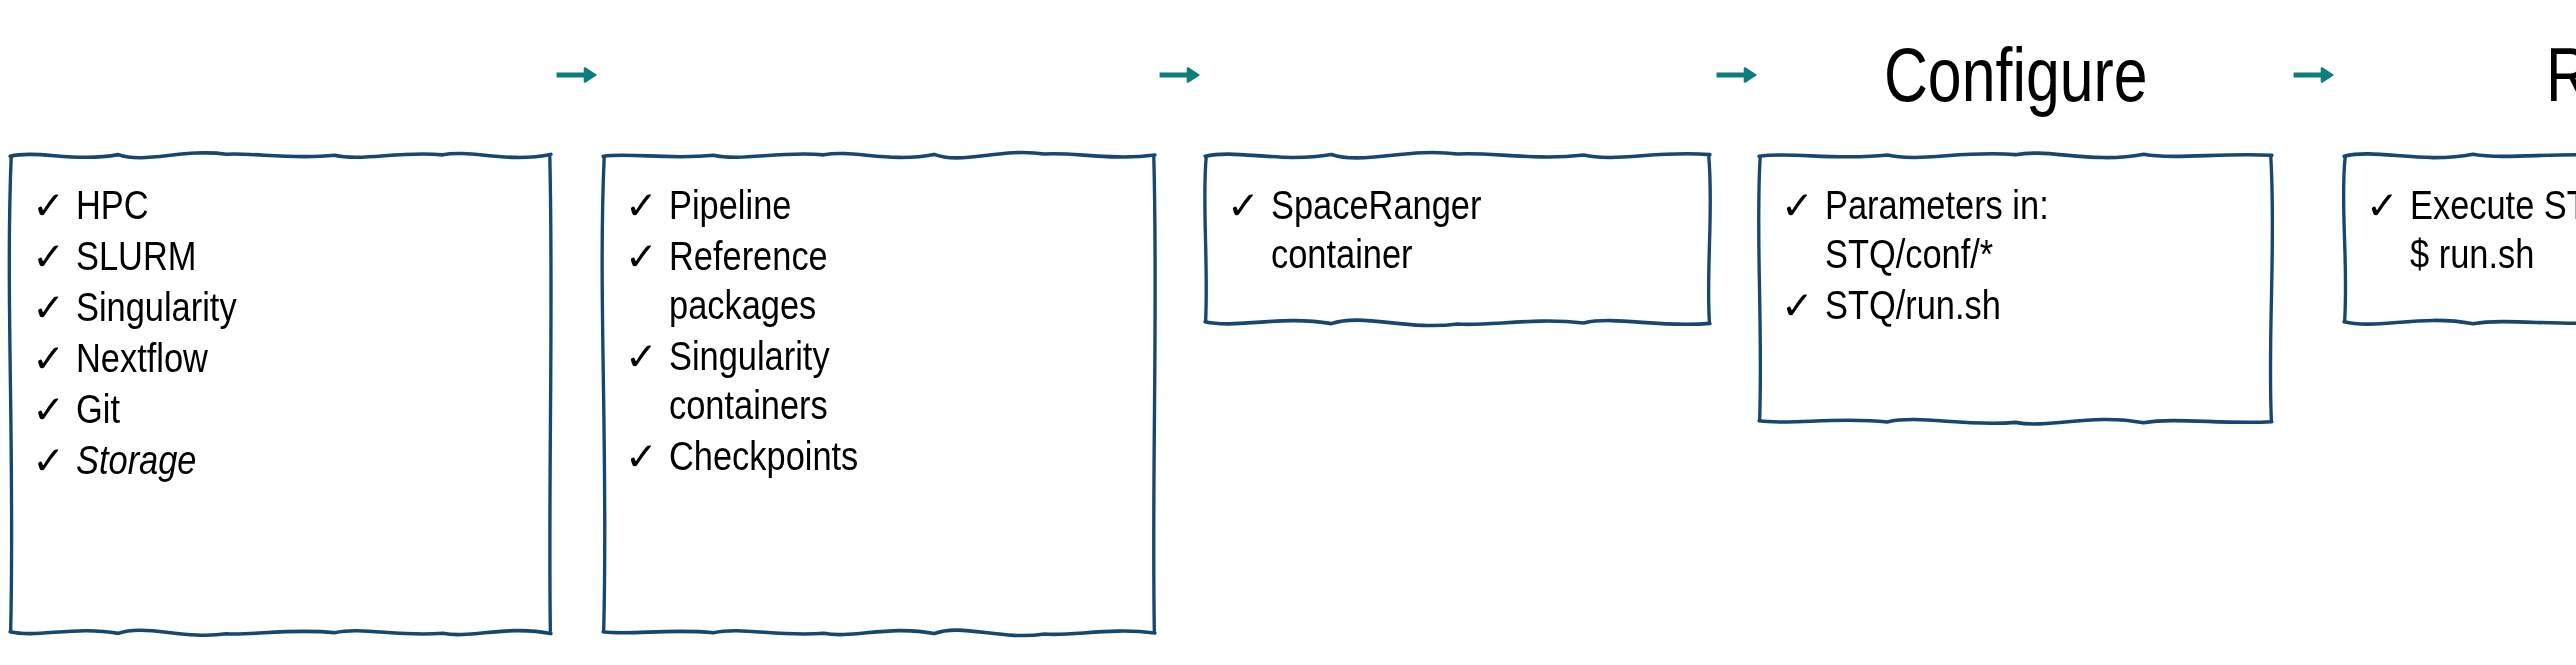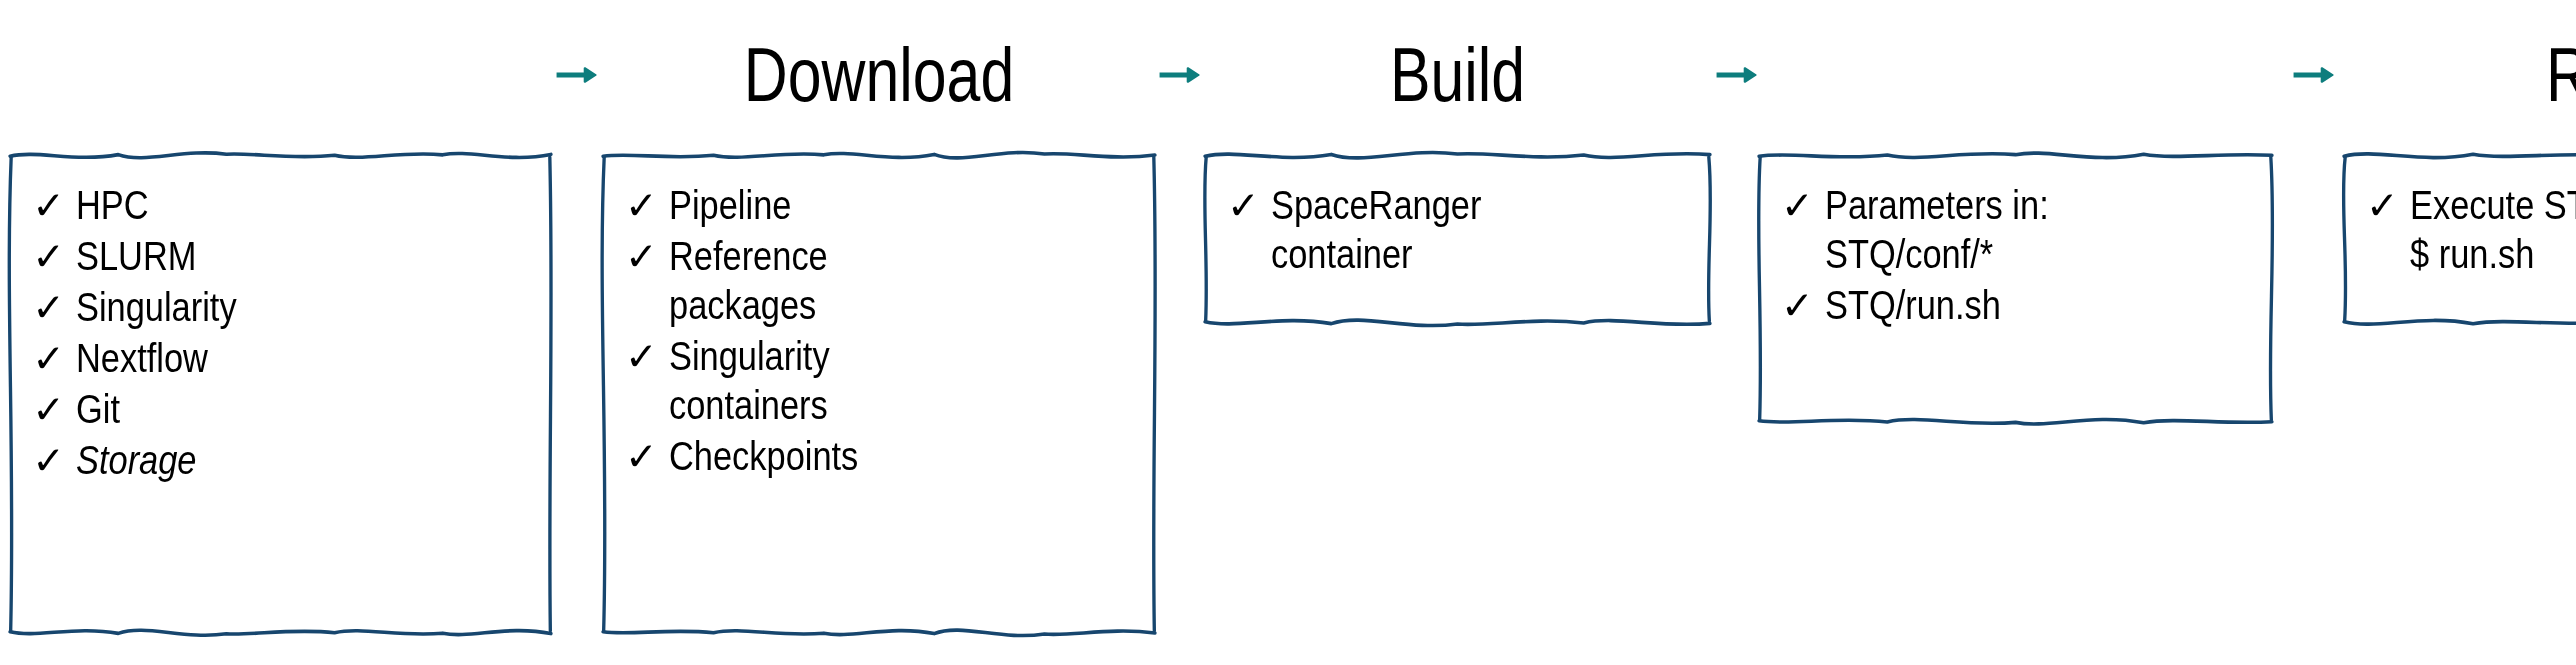--- a/index.html
+++ b/index.html
@@ -127,35 +127,32 @@
 <body>
 
 <div id="canvas">
 
   <div class="header-row" id="header-row">
       <div class="arrow-wrap" style="position: absolute; left: 556px; width: 41px;">
         <svg class="arrow-svg" width="149" height="62" viewBox="0 0 290 120">
           <path d="M4 42 L196 42 L196 10 Q198 2 208 6 L286 56 Q290 60 286 64 L208 114 Q198 118 196 110 L196 78 L4 78 Z" fill="#0d7d7d"></path>
         </svg>
       </div>
-      <div class="stage-head" style="position: absolute; left: 598px; width: 562px;">
-        <div class="stage-title">Download</div>
-      </div>
       <div class="arrow-wrap" style="position: absolute; left: 1159px; width: 41px;">
         <svg class="arrow-svg" width="149" height="62" viewBox="0 0 290 120">
           <path d="M4 42 L196 42 L196 10 Q198 2 208 6 L286 56 Q290 60 286 64 L208 114 Q198 118 196 110 L196 78 L4 78 Z" fill="#0d7d7d"></path>
         </svg>
       </div>
-      <div class="stage-head" style="position: absolute; left: 1200px; width: 515px;">
-        <div class="stage-title">Build</div>
-      </div>
       <div class="arrow-wrap" style="position: absolute; left: 1716px; width: 41px;">
         <svg class="arrow-svg" width="149" height="62" viewBox="0 0 290 120">
           <path d="M4 42 L196 42 L196 10 Q198 2 208 6 L286 56 Q290 60 286 64 L208 114 Q198 118 196 110 L196 78 L4 78 Z" fill="#0d7d7d"></path>
         </svg>
+      </div>
+      <div class="stage-head" style="position: absolute; left: 1754px; width: 523px;">
+        <div class="stage-title">Configure</div>
       </div>
       <div class="arrow-wrap" style="position: absolute; left: 2293px; width: 41px;">
         <svg class="arrow-svg" width="149" height="62" viewBox="0 0 290 120">
           <path d="M4 42 L196 42 L196 10 Q198 2 208 6 L286 56 Q290 60 286 64 L208 114 Q198 118 196 110 L196 78 L4 78 Z" fill="#0d7d7d"></path>
         </svg>
       </div>
       <div class="stage-head" style="position: absolute; left: 2339px; width: 526px;">
         <div class="stage-title">Run</div>
       </div>
     </div>

